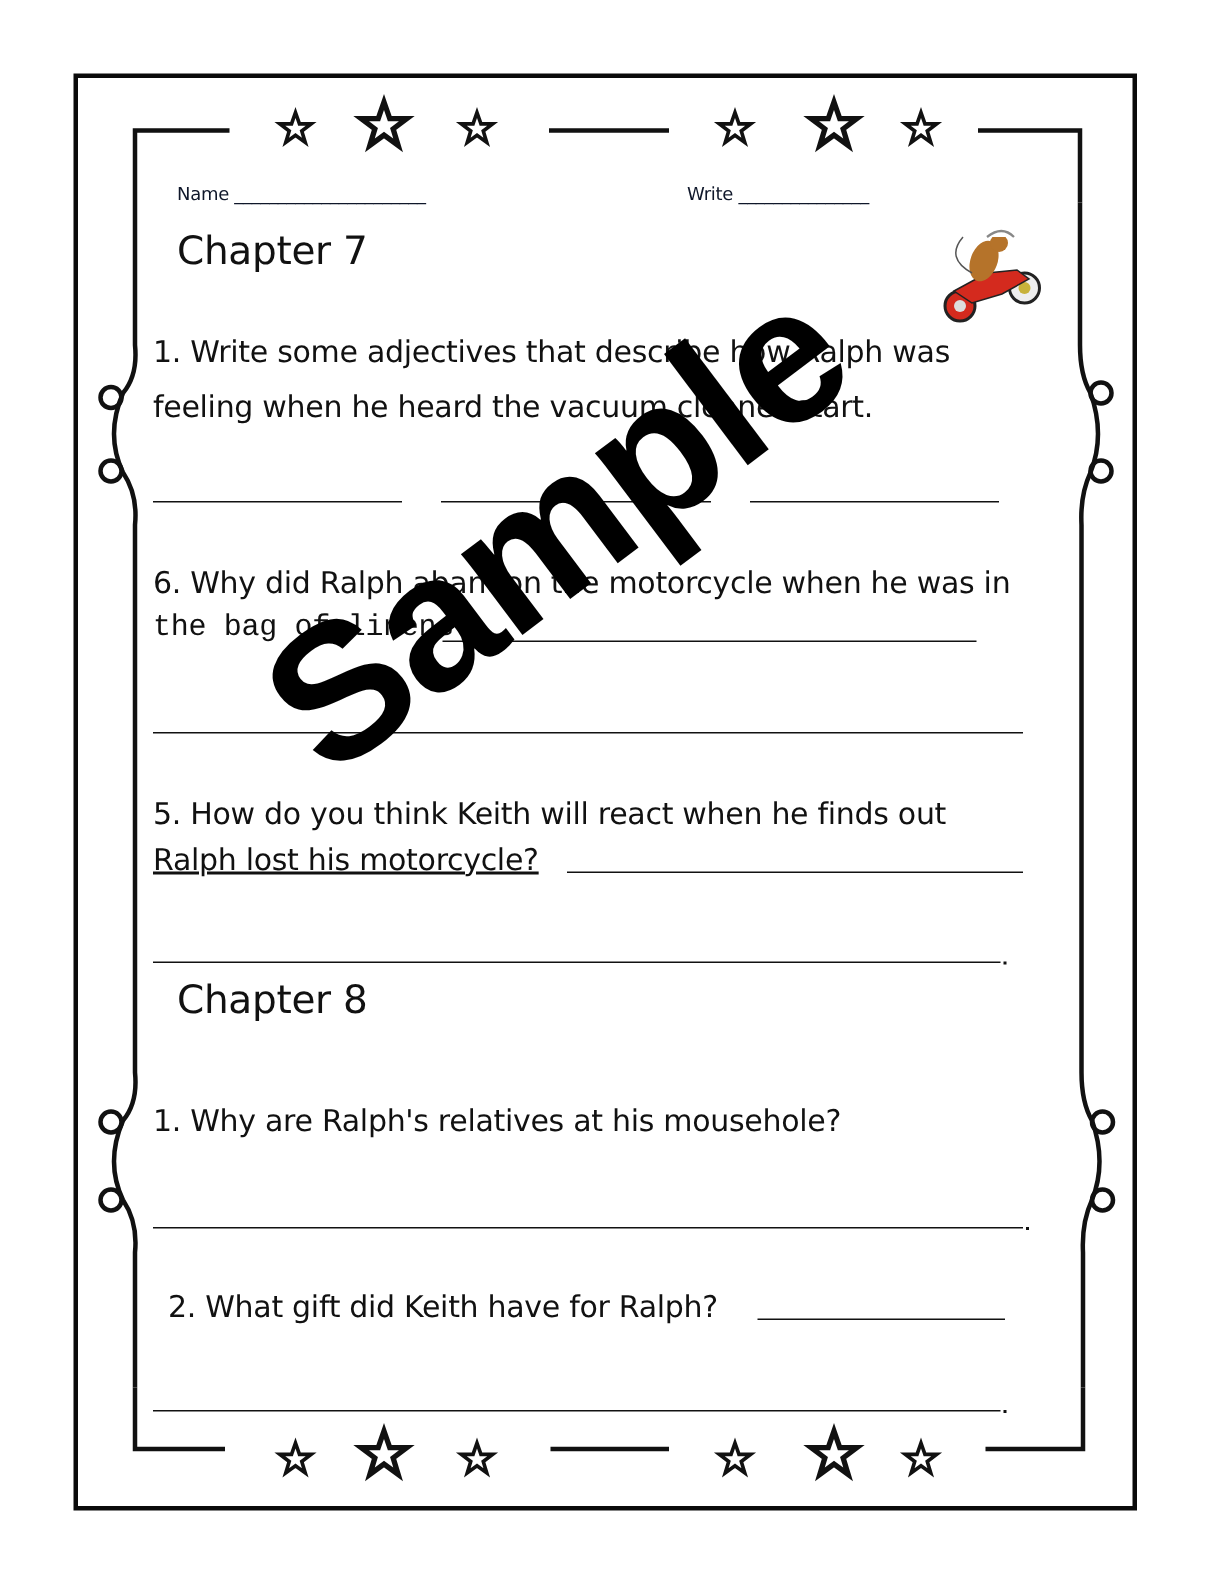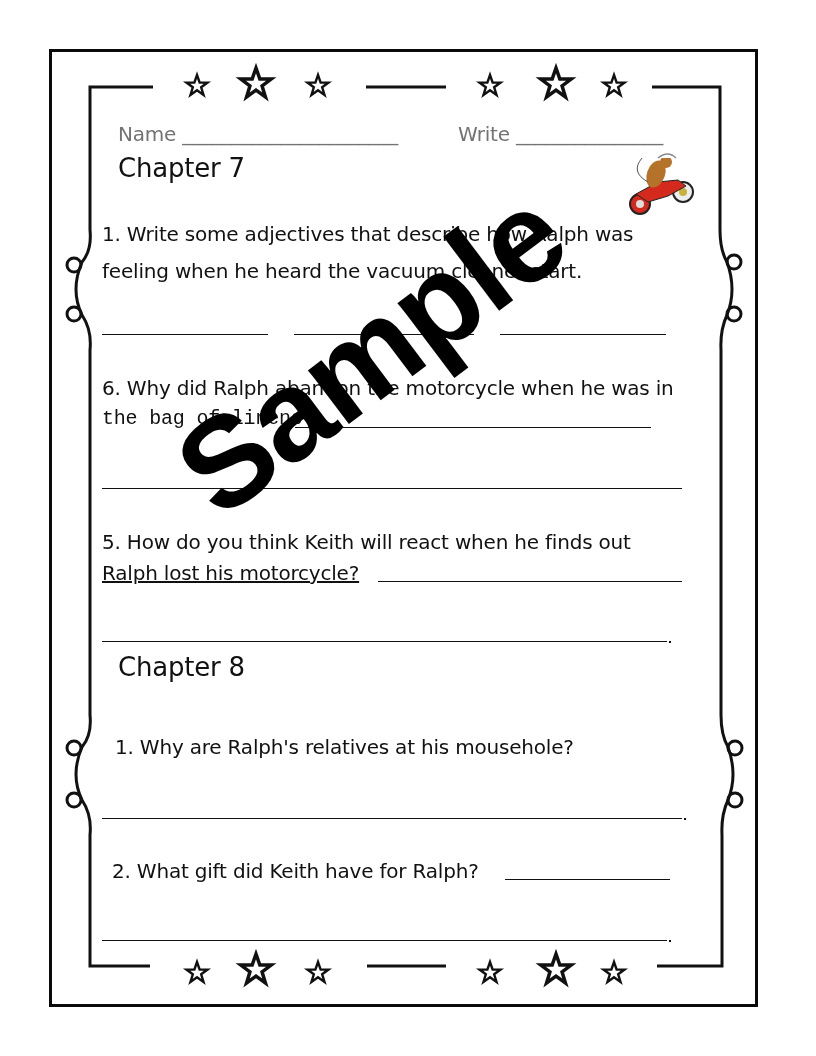--- a/index.html
+++ b/index.html
@@ -2,21 +2,21 @@
 <html><head>
   <meta charset="utf-8">
   <style>
     html, body { margin: 0; padding: 0; background: #ffffff; }
     body { width: 816px; height: 1056px; position: relative; overflow: hidden;
            font-family: "DejaVu Sans", sans-serif; color: #111; }
     .page-frame { position: absolute; left: 49px; top: 49px; width: 709px; height: 958px;
                   border: 3px solid #0a0a0a; box-sizing: border-box; }
     svg.deco { position: absolute; left: 0; top: 0; }
     .txt { position: absolute; white-space: nowrap; font-size: 20px; letter-spacing: -0.2px; }
-    .small { font-size: 20px; color: #737373; }
+    .small { font-size: 12px; color: #0f172a; }
     .heading { font-size: 26px; }
     .line { position: absolute; height: 0; border-bottom: 1.5px solid #111; }
     .dot { position: absolute; width: 2px; height: 2px; background: #111; }
     .watermark { position: absolute; left: 155px; top: 435px; font-family: "Liberation Sans", sans-serif;
                  font-weight: bold; font-size: 128px; color: #000; transform: rotate(-37deg);
                  transform-origin: left top; line-height: 1; white-space: nowrap; letter-spacing: -2px; }
   </style>
 </head>
 <body>
 
@@ -95,21 +95,21 @@
 <div class="line" style="left:102px;top:488px;width:580px;"></div>
 
 <span class="txt" style="left:102px;top:530px;">5. How do you think Keith will react when he finds out</span>
 <span class="txt" style="left:102px;top:561px;text-decoration:underline;">Ralph lost his motorcycle?</span>
 <div class="line" style="left:378px;top:581px;width:304px;"></div>
 <div class="line" style="left:102px;top:641px;width:565px;"></div>
 <div class="dot" style="left:669px;top:641px;"></div>
 
 <span class="txt heading" style="left:118px;top:652px;">Chapter 8</span>
 
-<span class="txt" style="left:102px;top:735px;margin-left:13px;">1. Why are Ralph's relatives at his mousehole?</span>
+<span class="txt" style="left:102px;top:735px;">1. Why are Ralph's relatives at his mousehole?</span>
 <div class="line" style="left:102px;top:818px;width:580px;"></div>
 <div class="dot" style="left:684px;top:818px;"></div>
 
 <span class="txt" style="left:112px;top:859px;">2. What gift did Keith have for Ralph?</span>
 <div class="line" style="left:505px;top:879px;width:165px;"></div>
 <div class="line" style="left:102px;top:940px;width:565px;"></div>
 <div class="dot" style="left:669px;top:940px;"></div>
 
 <div class="watermark">Sample</div>
 

